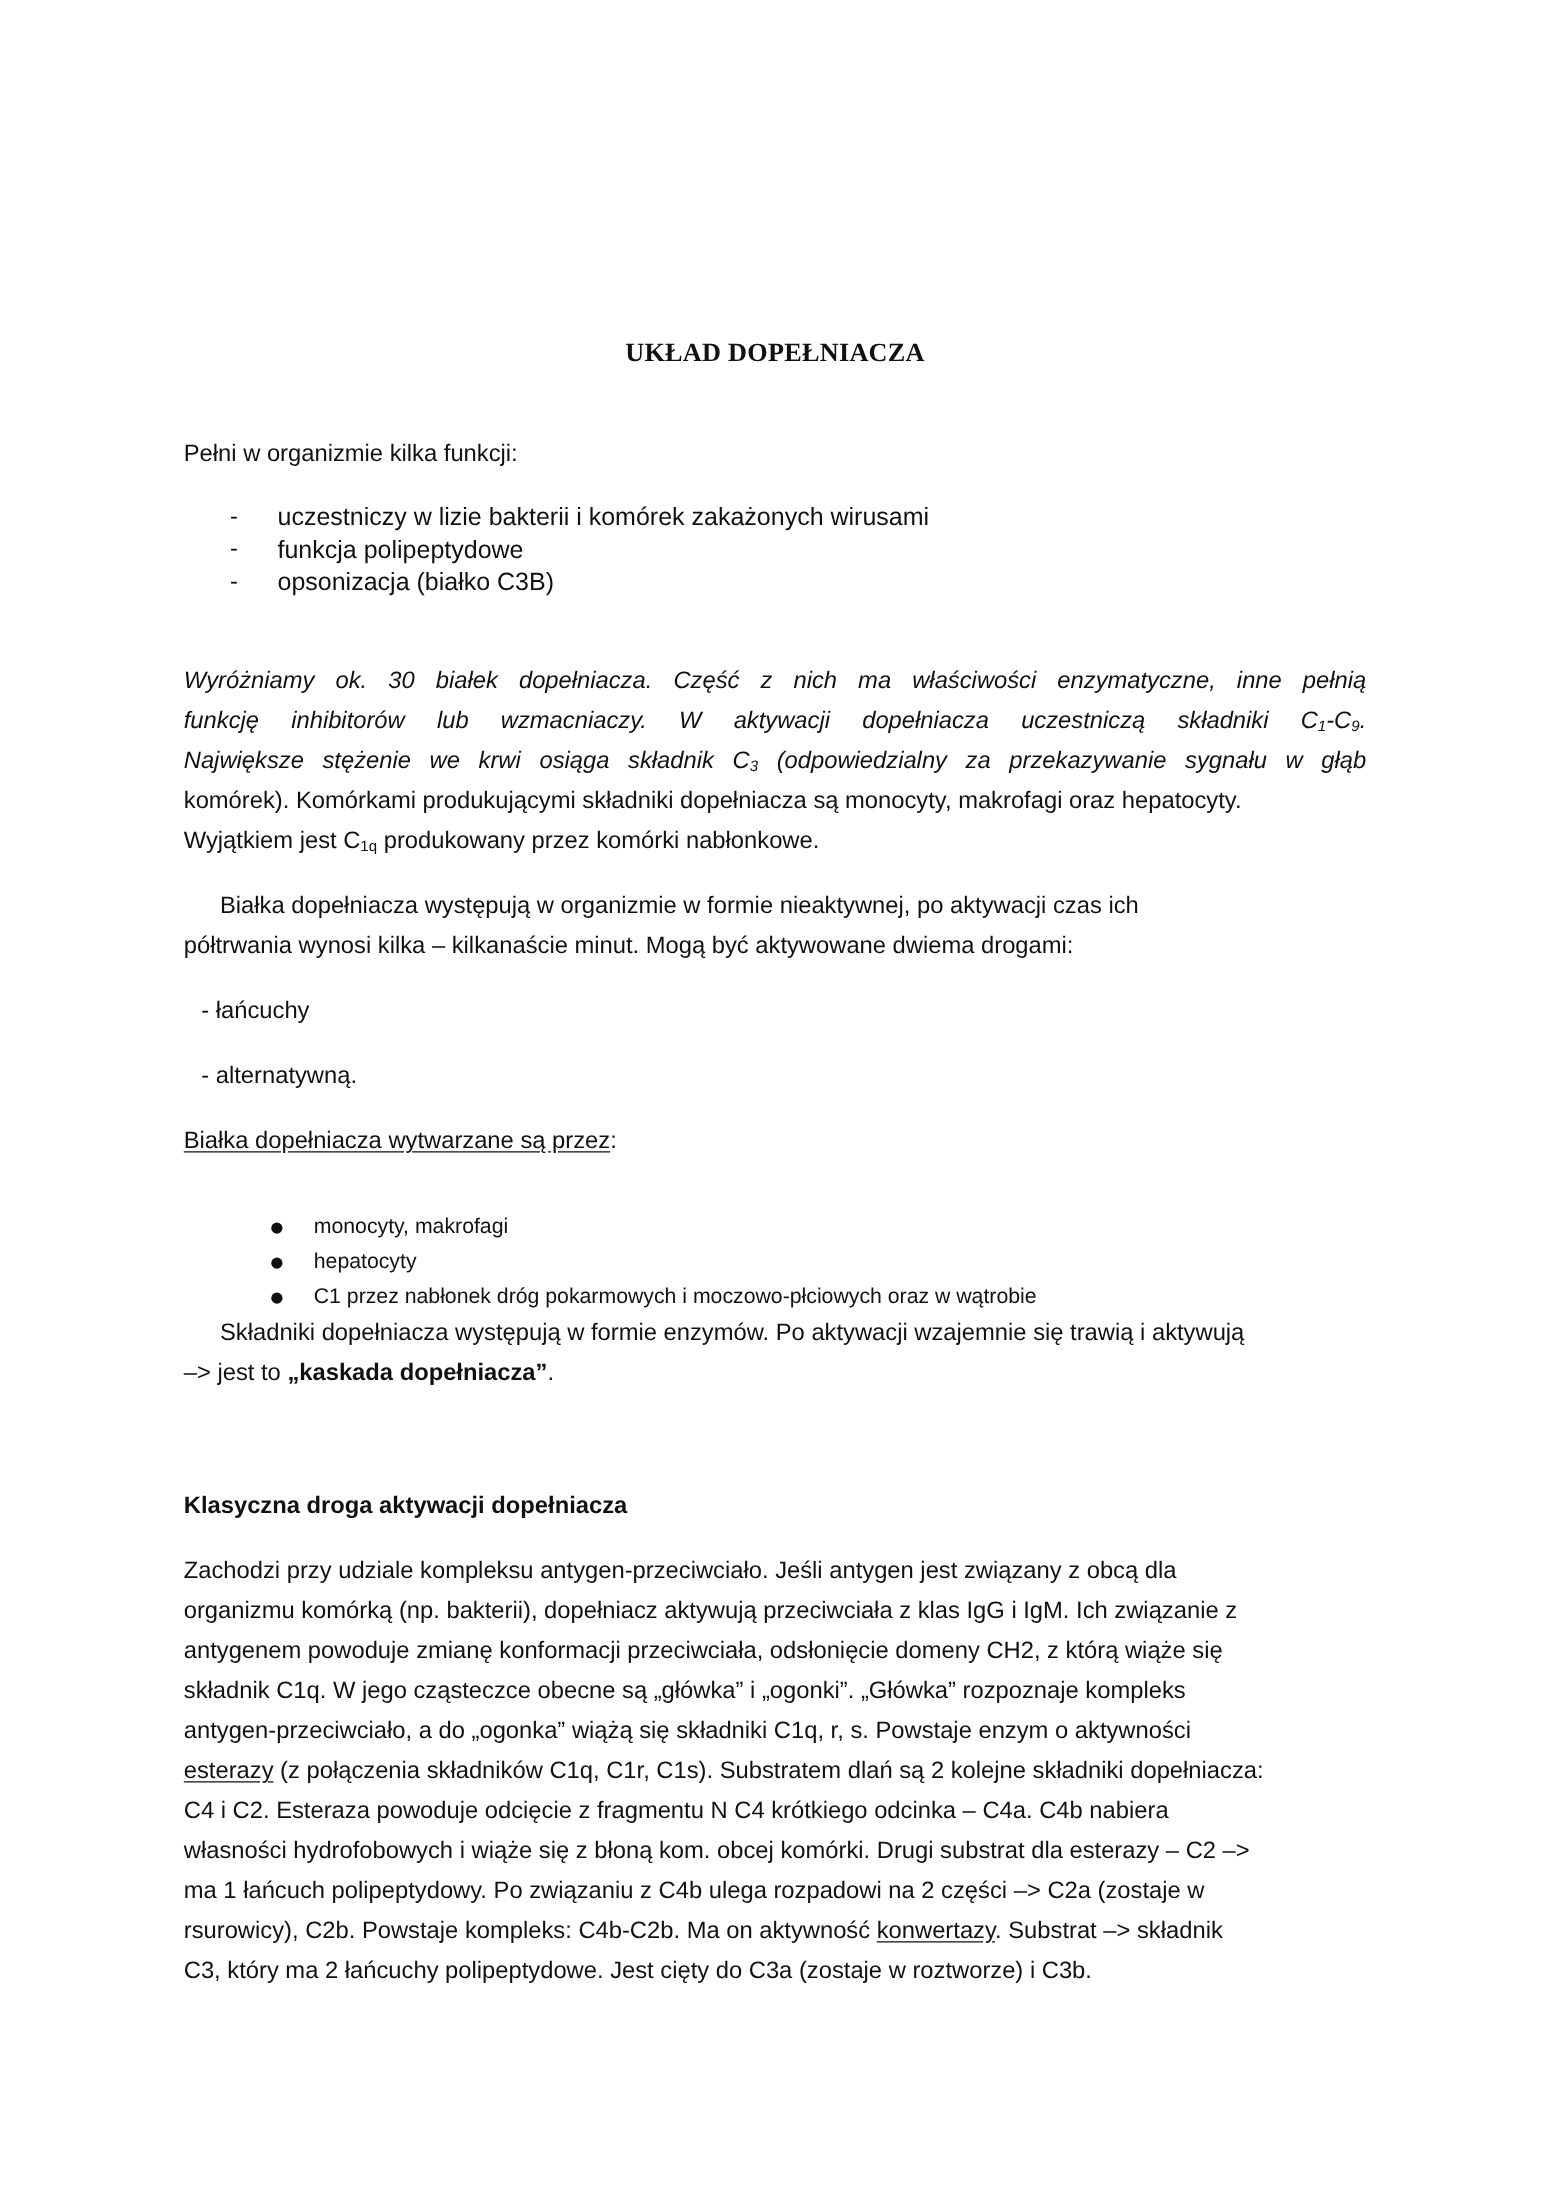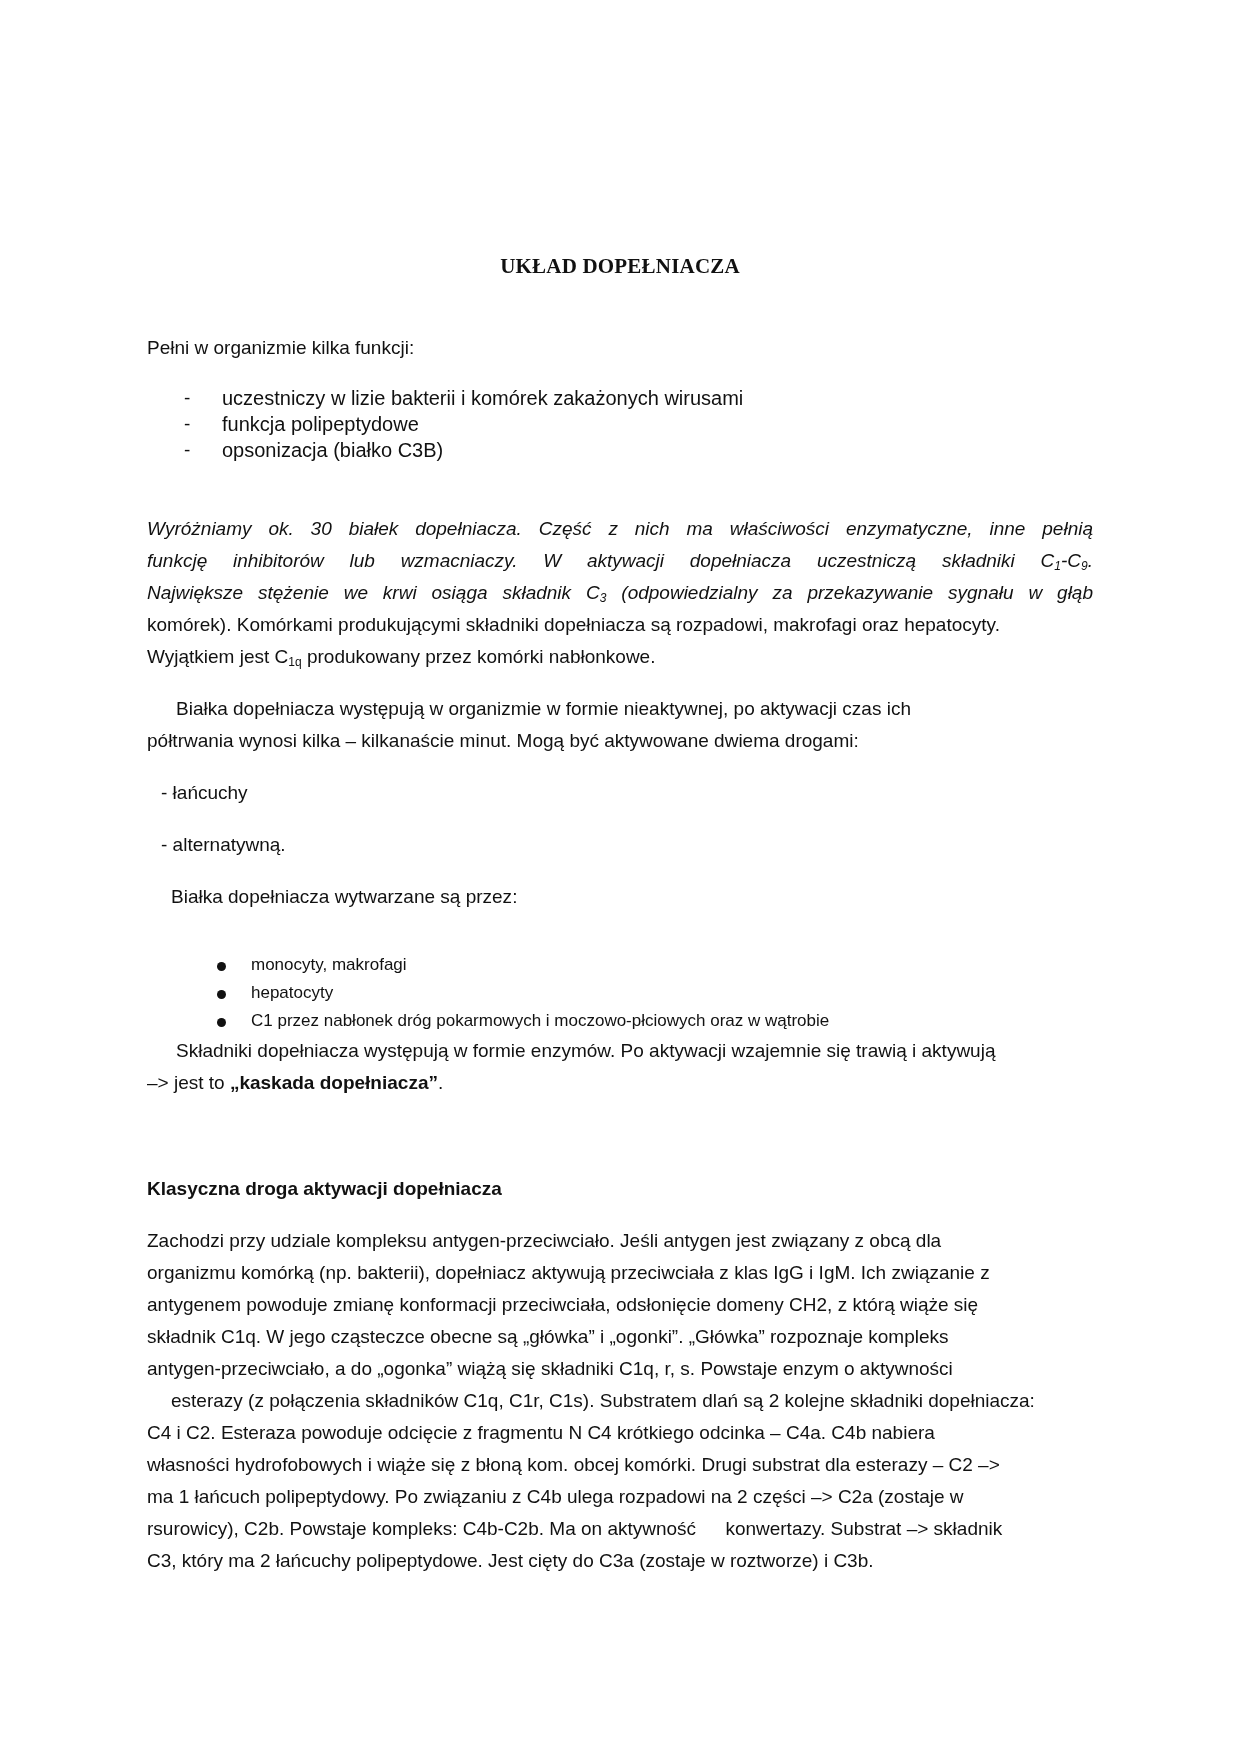--- a/index.html
+++ b/index.html
@@ -1,30 +1,30 @@
 <!DOCTYPE html>
 <html><head>
   <meta charset="utf-8">
   <style>
     html, body { margin: 0; padding: 0; background: #ffffff; }
     body { width: 1240px; height: 1754px; position: relative; overflow: hidden;
            font-family: "Liberation Sans", sans-serif; color: #111; }
-    .page { position: absolute; left: 0; top: 0; width: 1240px; height: 1404px; }
+    .page { position: absolute; left: 0; top: 16px; width: 1240px; height: 1404px; }
     .title { position: absolute; left: 0; width: 1240px; top: 254px; text-align: center;
              font-family: "Liberation Serif", serif; font-weight: bold; font-size: 21px;
              letter-spacing: 0.2px; }
     .line { position: absolute; left: 147px; font-size: 19px; white-space: nowrap; line-height: 24px; }
     .just { position: absolute; left: 147px; width: 946px; font-size: 19px; line-height: 24px;
             text-align: justify; text-align-last: justify; white-space: nowrap; font-style: italic; }
     .just span.inner { display: inline-block; width: 946px; text-align: justify; text-align-last: justify; white-space: normal; }
     .dash { position: absolute; left: 184px; font-size: 19px; line-height: 24px; }
     .dash-text { position: absolute; left: 222px; font-size: 20px; line-height: 24px; white-space: nowrap; }
     .bullet { position: absolute; left: 217px; width: 9px; height: 9px; border-radius: 50%; background: #111; }
     .bullet-text { position: absolute; left: 251px; font-size: 17px; line-height: 24px; white-space: nowrap; }
-    .u { text-underline-offset: 3px; margin-left: 24px; }
+    .u { text-decoration: underline; text-underline-offset: 3px; }
     .b { font-weight: bold; }
     sub { font-size: 12px; vertical-align: -3px; line-height: 0; }
   </style>
 </head>
 <body>
 
 <div class="page">
 
   <div class="title">UKŁAD DOPEŁNIACZA</div>
 
@@ -36,21 +36,21 @@
     <span class="dash" style="top:412px">-</span>
     <span class="dash-text" style="top:412px">funkcja polipeptydowe</span>
     <span class="dash" style="top:438px">-</span>
     <span class="dash-text" style="top:438px">opsonizacja (białko C3B)</span>
   </div>
 
   <div>
     <div class="just" style="top:517px"><span class="inner">Wyróżniamy ok. 30 białek dopełniacza. Część z nich ma właściwości enzymatyczne, inne pełnią</span></div>
     <div class="just" style="top:549px"><span class="inner"><span>funkcję inhibitorów lub wzmacniaczy. W aktywacji dopełniacza uczestniczą składniki C</span><sub>1</sub><span>-C</span><sub>9</sub><span>.</span></span></div>
     <div class="just" style="top:581px"><span class="inner"><span>Największe stężenie we krwi osiąga składnik C</span><sub>3</sub><span> (odpowiedzialny za przekazywanie sygnału w głąb</span></span></div>
-    <div class="line" style="top:613px">komórek). Komórkami produkującymi składniki dopełniacza są rozpadowi, makrofagi oraz hepatocyty.</div>
+    <div class="line" style="top:613px">komórek). Komórkami produkującymi składniki dopełniacza są monocyty, makrofagi oraz hepatocyty.</div>
     <div class="line" style="top:645px"><span>Wyjątkiem jest C</span><sub>1q</sub><span> produkowany przez komórki nabłonkowe.</span></div>
   </div>
 
   <div>
     <div class="line" style="top:697px; left:176px">Białka dopełniacza występują w organizmie w formie nieaktywnej, po aktywacji czas ich</div>
     <div class="line" style="top:729px">półtrwania wynosi kilka – kilkanaście minut. Mogą być aktywowane dwiema drogami:</div>
   </div>
 
   <div class="line" style="top:781px; left:161px">- łańcuchy</div>
   <div class="line" style="top:833px; left:161px">- alternatywną.</div>

